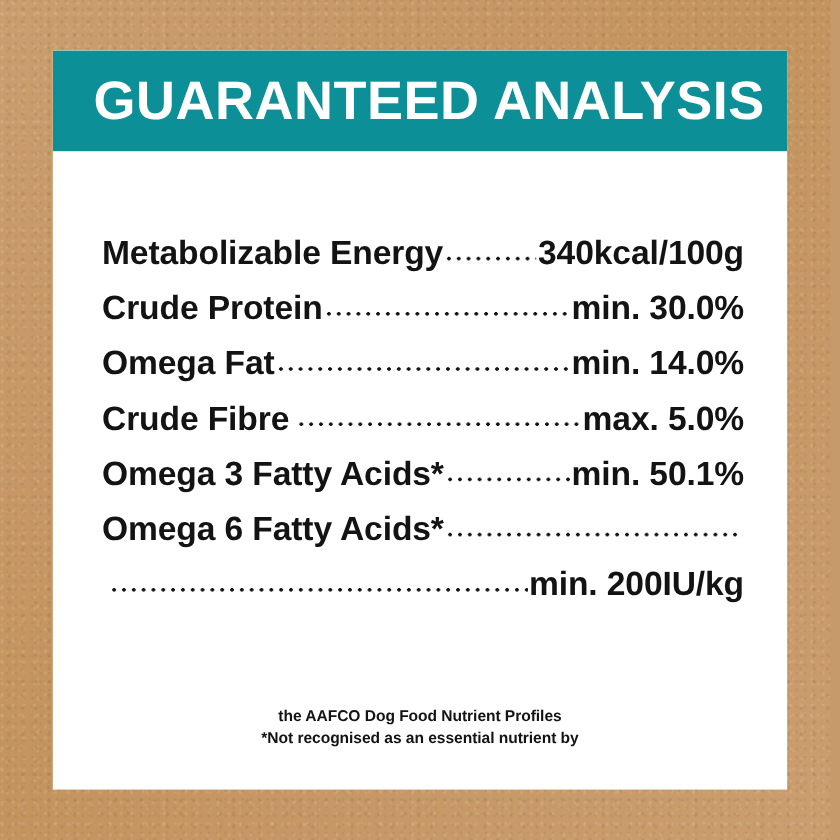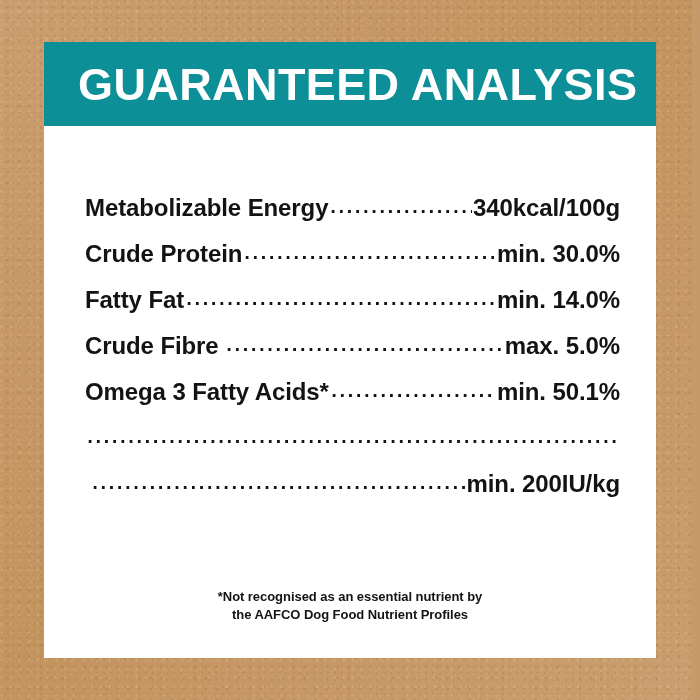--- a/index.html
+++ b/index.html
@@ -73,21 +73,21 @@
     top: 150px;
     width: 535px;
   }
   .row {
     display: flex;
     align-items: baseline;
     height: 46px;
     white-space: nowrap;
     color: #131313;
     font-weight: bold;
-    font-size: 24px;
+    font-size: 28px;
     letter-spacing: -0.1px;
   }
   .row-label {
     flex: 0 0 auto;
   }
   .row-leader {
     flex: 1 1 auto;
     position: relative;
     height: 1em;
     margin: 0 1px;
@@ -146,47 +146,48 @@
         <span class="row-value">340kcal/100g</span>
       </div>
 
       <div class="row">
         <span class="row-label">Crude Protein</span>
         <span class="row-leader"></span>
         <span class="row-value">min. 30.0%</span>
       </div>
 
       <div class="row">
-        <span class="row-label">Fatty Fat</span>
+        <span class="row-label">Omega Fat</span>
         <span class="row-leader"></span>
         <span class="row-value">min. 14.0%</span>
       </div>
 
       <div class="row gap-before">
         <span class="row-label">Crude Fibre</span>
         <span class="row-leader"></span>
         <span class="row-value">max. 5.0%</span>
       </div>
 
       <div class="row">
         <span class="row-label">Omega 3 Fatty Acids*</span>
         <span class="row-leader"></span>
         <span class="row-value">min. 50.1%</span>
       </div>
 
       <div class="row">
+        <span class="row-label">Omega 6 Fatty Acids*</span>
         <span class="row-leader"></span>
       </div>
 
       <div class="row gap-before">
         <span class="row-leader"></span>
         <span class="row-value">min. 200IU/kg</span>
       </div>
 
     </div>
 
     <div class="footnote">
+      <div>the AAFCO Dog Food Nutrient Profiles</div>
       <div>*Not recognised as an essential nutrient by</div>
-      <div>the AAFCO Dog Food Nutrient Profiles</div>
     </div>
 
   </div>
 </div>
 
 </body></html>

